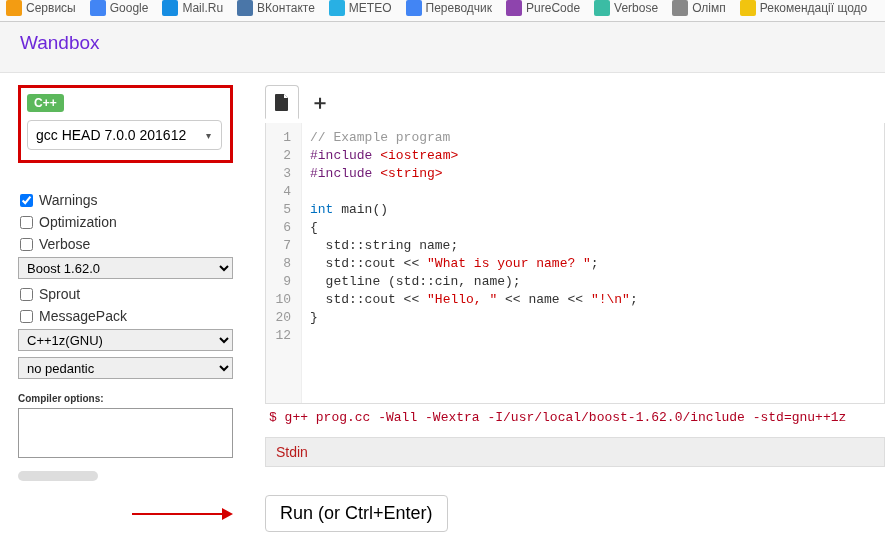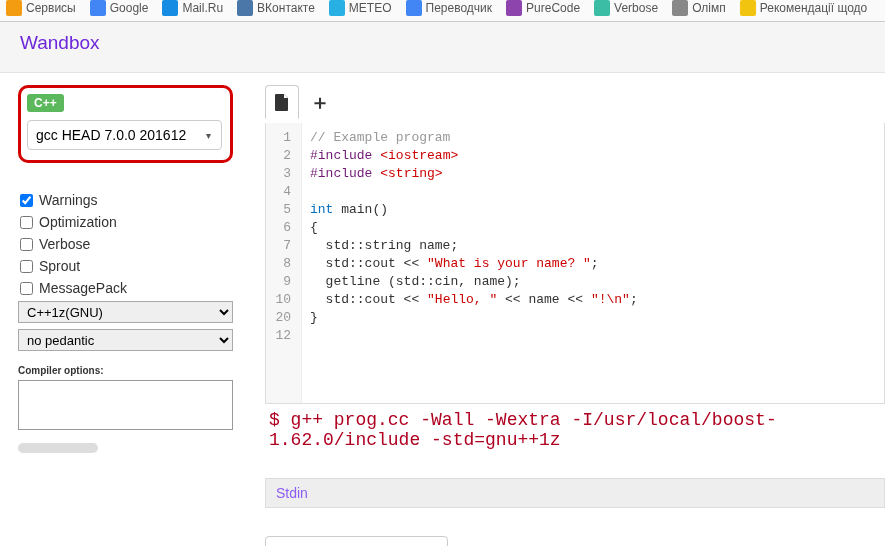--- a/index.html
+++ b/index.html
@@ -11,21 +11,21 @@
   .bm .ico { width: 16px; height: 16px; display: inline-block; border-radius: 2px; }
 
   
   .page-header { background: #f5f5f5; border-bottom: 1px solid #e3e3e3; padding: 10px 20px 18px 20px; }
   .page-header h1 { font-size: 19px; font-weight: 400; color: #6d28d9; }
 
   .main { display: flex; padding: 12px 0 30px 18px; }
 
   
   .sidebar { width: 215px; flex-shrink: 0; }
-  .highlight-box { border: 3px solid #d40000; padding: 6px 8px 10px 6px; border-radius: 10px; }
+  .highlight-box { border: 3px solid #d40000; padding: 6px 8px 10px 6px; border-radius: 0; }
   .lang-badge { background: #5cb85c; color: #fff; font-size: 12px; font-weight: 700; padding: 2px 7px; border-radius: 3px; display: inline-block; }
   .compiler-select { margin-top: 8px; width: 100%; background: #fff; border: 1px solid #ccc; border-radius: 4px; padding: 6px 8px; font-size: 14px; text-align: left; position: relative; cursor: pointer; }
   .compiler-select .caret { position: absolute; right: 10px; top: 50%; transform: translateY(-50%); font-size: 10px; color: #555; }
 
   .opts { margin-top: 26px; }
   .chk-row { display: flex; align-items: center; gap: 6px; padding: 3px 2px; font-size: 14px; color: #333; }
   .chk-row input[type="checkbox"] { width: 13px; height: 13px; }
 
   .sel { width: 100%; border: 1px solid #aaa; background: #efefef; font-size: 13px; padding: 1px 4px; margin: 2px 0 4px 0; height: 22px; }
 
@@ -44,23 +44,23 @@
 
   .code-area { border: 1px solid #ddd; border-top: none; display: flex; font-family: Consolas, "Courier New", monospace; font-size: 13px; line-height: 18px; }
   .gutter { background: #f7f7f7; color: #999; text-align: right; padding: 6px 6px 6px 4px; border-right: 1px solid #eee; user-select: none; width: 36px; }
   .gutter div { padding: 0 4px; }
   .code { padding: 6px 8px; white-space: pre; flex: 1; min-height: 280px; }
   .c-comment { color: #999; }
   .c-pink { color: #701a75; }
   .c-blue { color: #0070c0; }
   .c-red { color: #c00; }
 
-  .cmdline { font-family: Consolas, "Courier New", monospace; font-size: 18px; color: #b00020; padding: 6px 4px; }
-
-  .stdin-bar { background: #eee; border: 1px solid #ddd; padding: 6px 10px; margin-top: 22px; font-size: 14px; color: #8b5cf6; cursor: pointer; }
+  .cmdline { font-family: Consolas, "Courier New", monospace; font-size: 13px; color: #b00020; padding: 6px 4px; }
+
+  .stdin-bar { background: #eee; border: 1px solid #ddd; padding: 6px 10px; margin-top: 6px; font-size: 14px; color: #b91c1c; cursor: pointer; }
 
   .run-row { display: flex; align-items: center; margin-top: 28px; }
   .arrow-wrap { width: 120px; display:flex; align-items:center; justify-content:flex-end; margin-left:-152px; margin-right:32px; }
   .arrow-line { height:2px; background:#d40000; width:90px; }
   .arrow-head { width:0; height:0; border-top:6px solid transparent; border-bottom:6px solid transparent; border-left:11px solid #d40000; }
 
   .run-btn { background:#fff; border:1px solid #ccc; border-radius:4px; padding:7px 14px; font-size:18px; cursor:pointer; }
 
   
   .file-icon { width:14px; height:17px; position:relative; }
@@ -137,20 +137,23 @@
         <label class="chk-row">
           <input type="checkbox" style="">
           <span>Optimization</span>
         </label>
         <label class="chk-row">
           <input type="checkbox" style="">
           <span>Verbose</span>
         </label>
       </div>
 
+    <select class="sel">
+      <option>Boost 1.62.0</option>
+    </select>
 
     <div id="opts2">
         <label class="chk-row">
           <input type="checkbox" style="">
           <span>Sprout</span>
         </label>
         <label class="chk-row">
           <input type="checkbox" style="">
           <span>MessagePack</span>
         </label>

